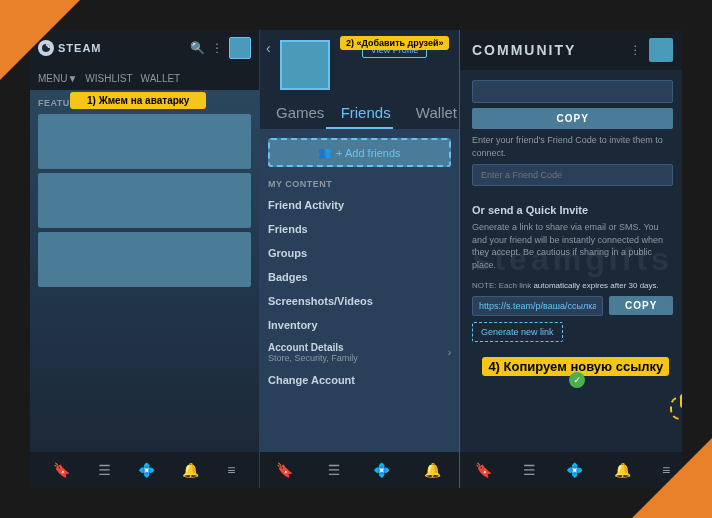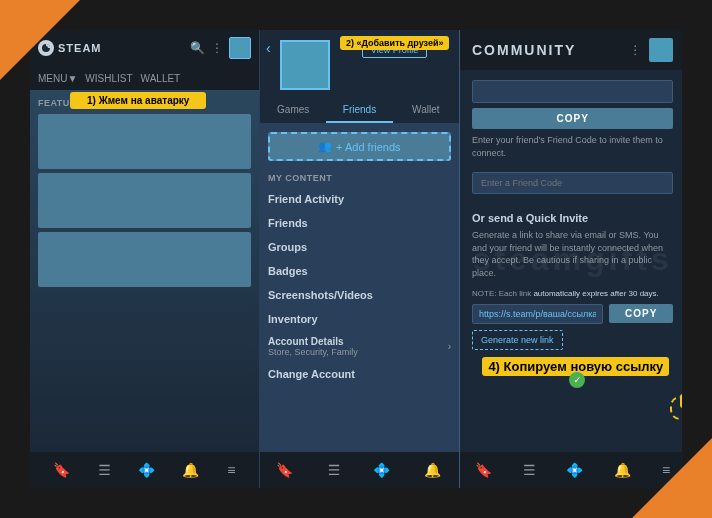--- a/index.html
+++ b/index.html
@@ -252,23 +252,23 @@
     }
 
     .profile-tabs {
       display: flex;
       background: #1b2838;
       border-bottom: 1px solid #2a3f5a;
     }
 
     .profile-tab {
       flex: 1;
-      text-align: center;
+      text-align: right;
       padding: 6px 2px;
-      font-size: 10px;
+      font-size: 15px;
       color: #8f98a0;
       cursor: pointer;
     }
 
     .profile-tab.active {
       color: #67c1f5;
       border-bottom: 2px solid #67c1f5;
     }
 
     .add-friends-btn {
@@ -428,21 +428,20 @@
 
     .enter-code-input {
       width: 100%;
       background: #2a3f5a;
       border: 1px solid #3d5a7a;
       color: #8f98a0;
       padding: 5px 8px;
       font-size: 9px;
       border-radius: 2px;
       margin-bottom: 8px;
-      margin-top: 8px;
     }
 
     .quick-invite-section {
       margin-bottom: 8px;
     }
 
     .quick-invite-desc {
       color: #8f98a0;
       font-size: 9px;
       line-height: 1.4;

